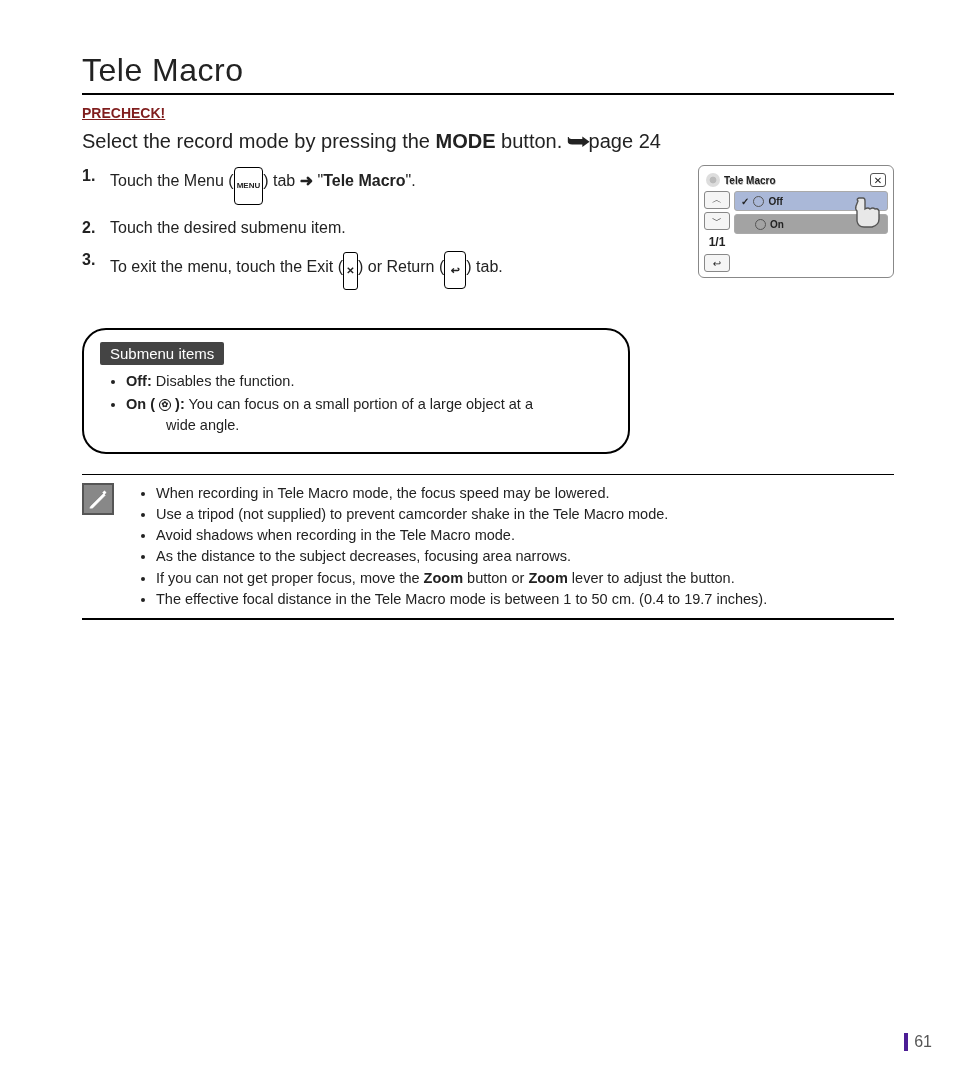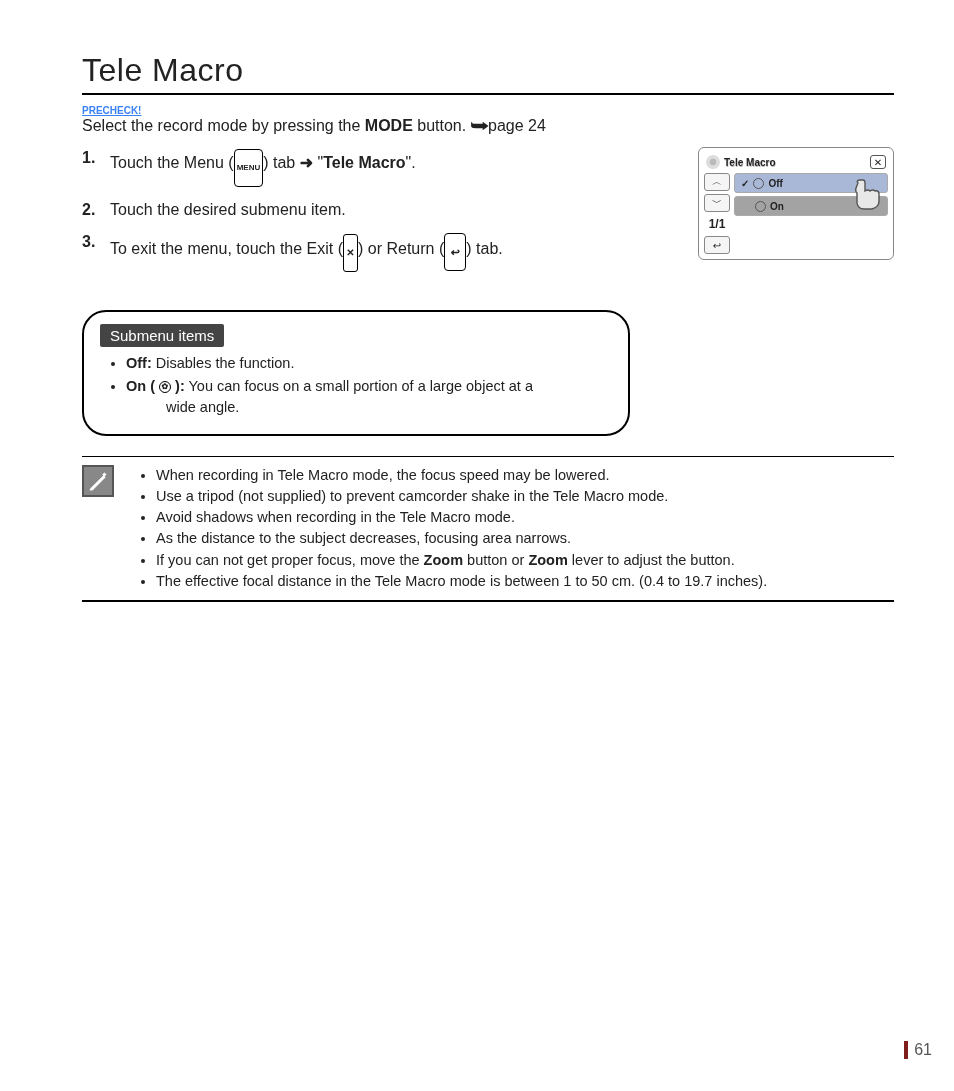--- a/index.html
+++ b/index.html
@@ -23,28 +23,28 @@
     border-bottom: 2px solid #000;
     padding-bottom: 4px;
     margin: 0 0 10px 0;
   }
   .intro {
     font-size: 16.5px;
     line-height: 1.45;
     margin: 0 0 16px 0;
   }
   .precheck {
-    font-size: 10px;
-    font-weight: bold;
-    color: #3b82f6;
+    font-size: 14px;
+    font-weight: bold;
+    color: #7f1d1d;
     text-decoration: underline;
-    margin-bottom: 0;
+    margin-bottom: 8px;
   }
   .precheck-desc {
-    font-size: 16px;
+    font-size: 20px;
     margin-bottom: 14px;
   }
   .arrow-ref {
     display: inline-block;
     font-weight: bold;
     transform: scaleX(1.4);
     margin: 0 2px;
   }
   .content-row {
     display: flex;
@@ -210,24 +210,24 @@
     padding-left: 20px;
     font-size: 14.5px;
     line-height: 1.4;
     flex: 1;
   }
   .notes-list li { margin-bottom: 1px; }
 
   .page-num {
     position: absolute;
     right: 22px;
-    bottom: 32px;
+    bottom: 40px;
     font-size: 16px;
     color: #555;
-    border-left: 4px solid #7f1d1d;
+    border-left: 4px solid #4c1d95;
     padding-left: 6px;
   }
 </style>
 </head>
 <body>
 
 <div class="page">
   <h1 class="page-title">Tele Macro</h1>
 
   <div class="precheck">PRECHECK!</div>

